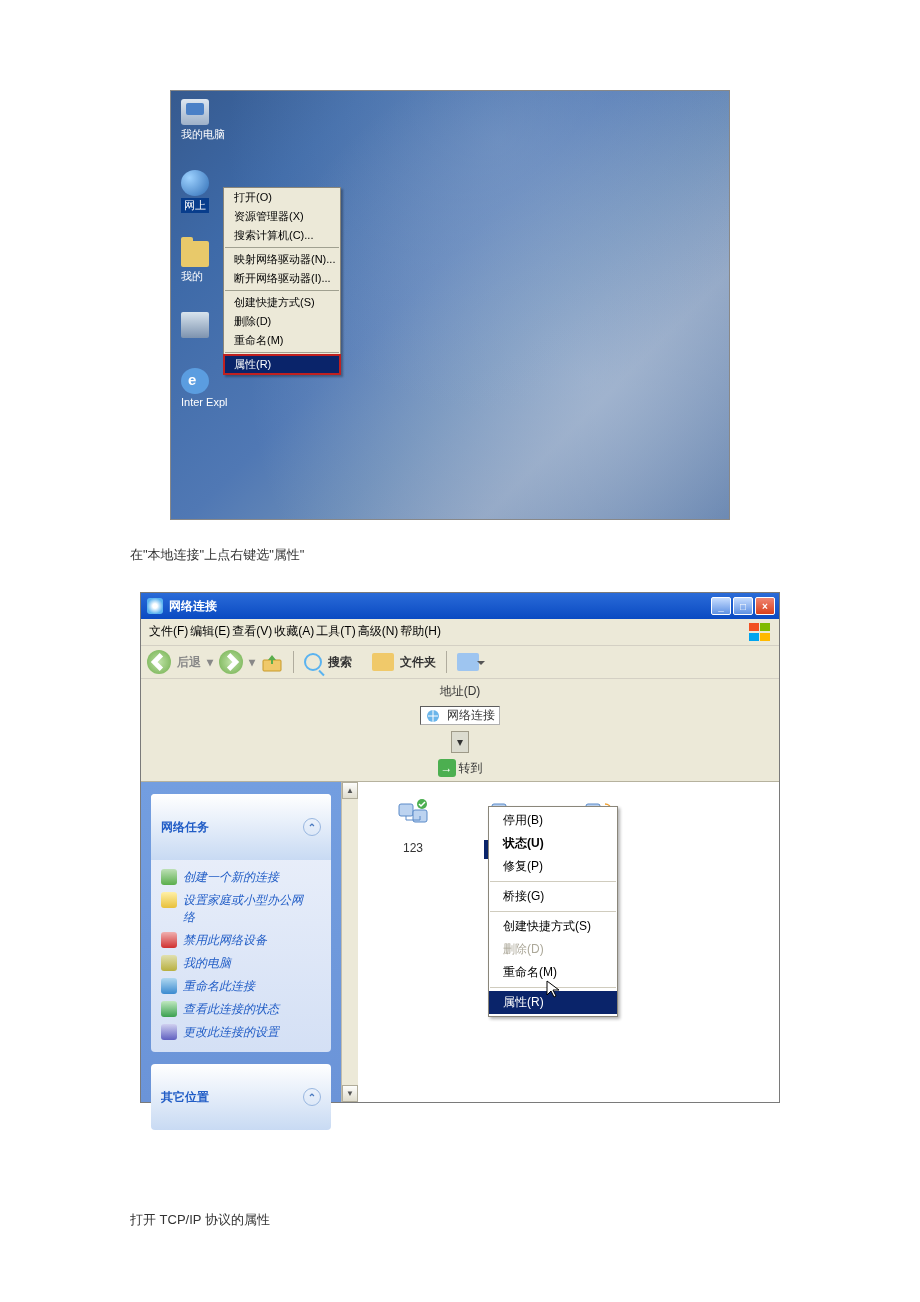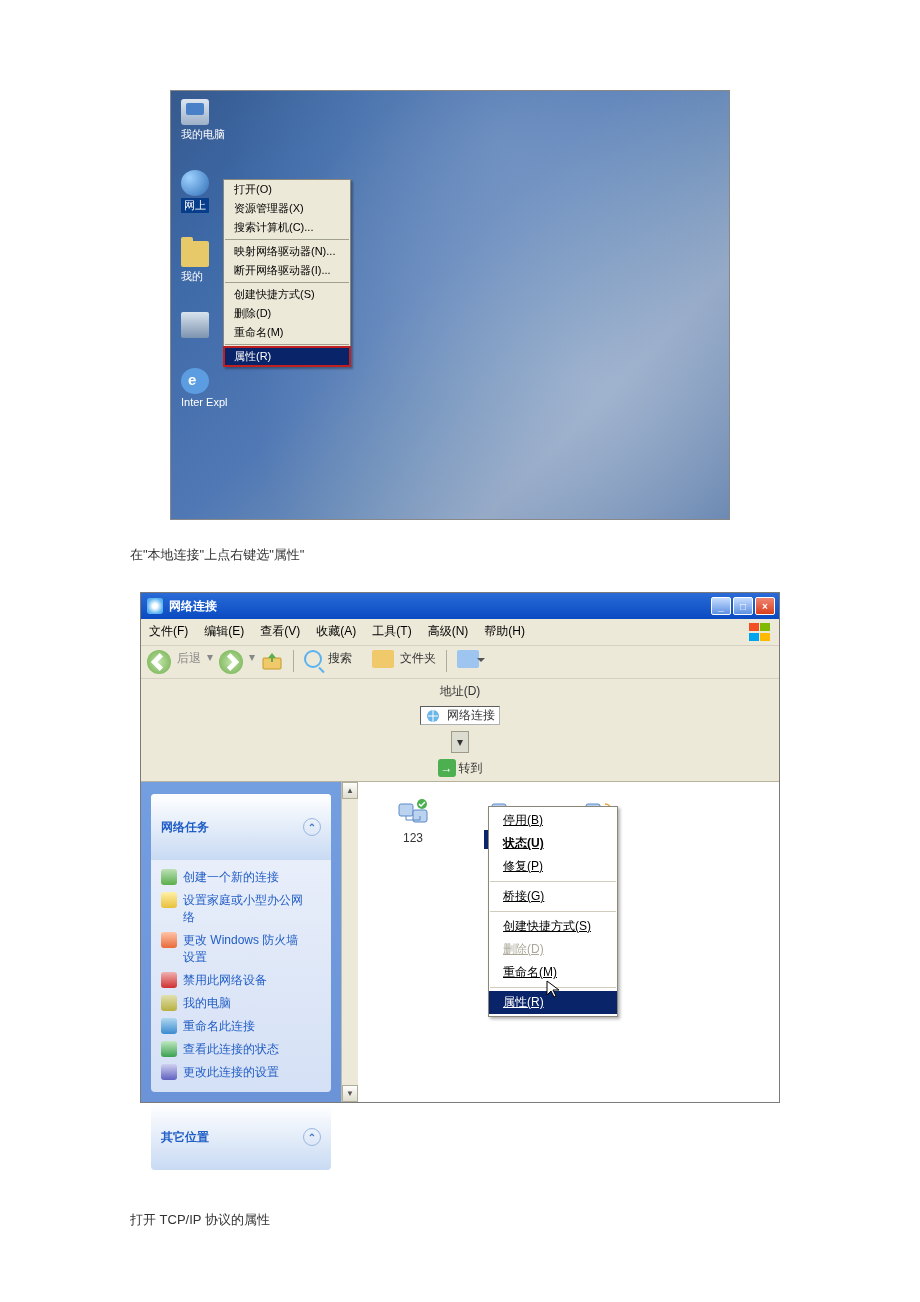--- a/index.html
+++ b/index.html
@@ -57,22 +57,22 @@
   .ic-globe { background: radial-gradient(circle at 30% 30%, #9ed2ff, #2f6db5); border-radius:50%; }
   .ic-folder { background:#e8c96a; border-radius:2px; position:relative;}
   .ic-folder::before{content:'';position:absolute;top:-4px;left:0;width:12px;height:6px;background:#e8c96a;border-radius:2px 2px 0 0;}
   .ic-bin { background: linear-gradient(#d8e4ee,#7d93af); border-radius:2px;}
   .ic-ie { background:#5b9de0; border-radius:50%; position:relative;}
   .ic-ie::after{content:'e';position:absolute;left:7px;top:3px;color:#fff;font-weight:bold;font-size:15px;}
   .desk-icon.sel .lbl { background:#083d8c; padding:0 3px; }
 
   .ctx-menu {
     position: absolute;
-    left: 52px; top: 88px;
-    width: 128px;
+    left: 52px; top: 96px;
+    width: 118px;
     background: #ece9d8;
     border: 1px solid #8a867a;
     box-shadow: 2px 2px 2px rgba(0,0,0,0.3);
     font-family: "SimSun", sans-serif;
     font-size: 11px;
     color: #000;
     z-index: 5;
   }
   .ctx-item { padding: 2px 10px; white-space: nowrap; cursor: default; }
   .ctx-sep { height:1px; background:#a0a090; margin:2px 1px; }
@@ -109,32 +109,33 @@
     font-weight: bold;
   }
   .titlebar .ticon { width:16px;height:16px; background:radial-gradient(circle,#fff 20%,#5ab3f0 70%); border-radius:3px; margin-right:6px;}
   .titlebar .spacer { flex:1; }
   .winbtn { width:20px;height:18px; background:linear-gradient(#c7ddff,#5e91e3); border:1px solid #fff; border-radius:2px; margin-left:2px; color:#fff; font-size:10px; display:flex;align-items:center;justify-content:center; font-weight:bold;}
   .winbtn.close { background: linear-gradient(#f08572,#d8401c); }
 
   .menubar {
     background: #ece9d8;
     padding: 4px 8px;
-    display: flex; gap: 16px;
+    display: flex; gap: 2px;
     border-bottom: 1px solid #d4d0c4;
   }
   .menubar span { color:#000; }
   .menubar .winflag { margin-left:auto; width:22px;height:18px; display:flex;flex-wrap:wrap;gap:1px;}
   .menubar .winflag span{width:10px;height:8px;}
 
   .toolbar {
     background: #ece9d8;
     padding: 4px 6px;
-    display: flex; align-items:flex-start; gap:6px;
+    display: flex; align-items:center; gap:6px;
     border-bottom:1px solid #d4d0c4;
+    font-weight:bold;
   }
   .tbtn { width:24px;height:24px; border-radius:50%; display:flex;align-items:center;justify-content:center;}
   .tbtn.disabled{color:#aaa;}
   .tbtn.back{background:radial-gradient(#bfe2a6,#6fae4c);}
   .tbtn.fwd{background:radial-gradient(#bfe2a6,#6fae4c);}
   .toolbar .tlabel{color:#888;}
   .toolbar .sep{width:1px;height:22px;background:#b0ac9e;margin:0 4px;}
   .ic-up{width:22px;height:20px;position:relative;}
   .ic-up svg{width:22px;height:20px;}
   .ic-search{width:18px;height:18px;border:2px solid #5ab3f0;border-radius:50%;position:relative;}
@@ -176,21 +177,21 @@
     margin-bottom: 12px;
     overflow:hidden;
   }
   .sp-head {
     background: linear-gradient(#fff,#c8daf3);
     padding: 24px 10px;
     display:flex; align-items:center; justify-content:space-between;
     font-weight:bold; color:#215dc6;
   }
   .sp-head .chev { width:18px;height:18px;border:1px solid #99b7e0;border-radius:50%;display:flex;align-items:center;justify-content:center;color:#4a7ac0;font-size:10px;}
-  .sp-body { padding:6px 26px 8px 10px; }
+  .sp-body { padding:6px 26px 8px 10px;font-style:italic; }
   .sp-task { display:flex; align-items:flex-start; gap:6px; padding:3px 0; color:#215dc6; }
   .sp-task .ti{width:16px;height:16px;flex:none;border-radius:3px;}
   .ti-1{background:linear-gradient(#bde0b6,#5aae4c);}
   .ti-2{background:linear-gradient(#fff0a8,#e8c03a);}
   .ti-3{background:linear-gradient(#ffc4a8,#e86a3a);}
   .ti-4{background:linear-gradient(#f0b0b0,#d03030);}
   .ti-5{background:linear-gradient(#e0e0b0,#b8b040);}
   .ti-6{background:linear-gradient(#b0d8f0,#3a8ad0);}
   .ti-7{background:linear-gradient(#c0e8c0,#3aa050);}
   .ti-8{background:linear-gradient(#d0d0f0,#6060c0);}
@@ -200,30 +201,30 @@
     width:17px; background:#ece9d8; border-left:1px solid #c0bcac;
     display:flex;flex-direction:column;
   }
   .sbbtn{height:17px;background:linear-gradient(#fdfdfb,#e0ddce);border:1px solid #b0ac9a;display:flex;align-items:center;justify-content:center;color:#555;font-size:8px;}
   .sbtrk{flex:1;background:#ece9d8;}
 
   .content-area { flex:1; background:#fff; position:relative; padding:16px 10px;}
   .conn { display:inline-flex; flex-direction:column; align-items:center; width:82px; margin:0 4px;}
   .conn .ci { width:34px;height:30px;position:relative;}
   .ci svg{width:34px;height:30px;}
-  .conn .cl { margin-top:2px; padding:1px 4px;text-align:center; }
+  .conn .cl { margin-top:12px; padding:1px 4px;text-align:center; }
   .conn.sel .cl { background:#0a246a; color:#fff;}
 
   .ctx2 {
     position:absolute; left:130px; top:24px;
     width:130px; background:#fff; border:1px solid #8a867a;
     box-shadow:2px 2px 3px rgba(0,0,0,0.3);
     padding:2px 0;
   }
-  .ctx2-item{ padding:3px 14px; color:#000;text-decoration:underline;}
+  .ctx2-item{ padding:3px 14px; color:#000;}
   .ctx2-item.dis{color:#aca899;}
   .ctx2-sep{height:1px;background:#d0ccbe;margin:3px 1px;}
   .ctx2-item.hot{ background:#0a246a; color:#fff;}
   .cursor2{position:absolute;left:188px;top:198px;color:#000;z-index:6;}
 
   .caption2 { margin: 108px 0 0 0; font-size: 13px; }
 </style>
 </head>
 <body>
 
@@ -352,24 +353,20 @@
         <div class="sp-body">
           <div class="sp-task">
               <span class="ti ti-1"></span>
               <span>创建一个新的连接</span>
             </div>
           <div class="sp-task">
               <span class="ti ti-2"></span>
               <span>设置家庭或小型办公网络</span>
             </div>
           <div class="sp-task">
-              <span class="ti ti-3"></span>
-              <span>更改 Windows 防火墙设置</span>
-            </div>
-          <div class="sp-task">
               <span class="ti ti-4"></span>
               <span>禁用此网络设备</span>
             </div>
           <div class="sp-task">
               <span class="ti ti-5"></span>
               <span>我的电脑</span>
             </div>
           <div class="sp-task">
               <span class="ti ti-6"></span>
               <span>重命名此连接</span>

